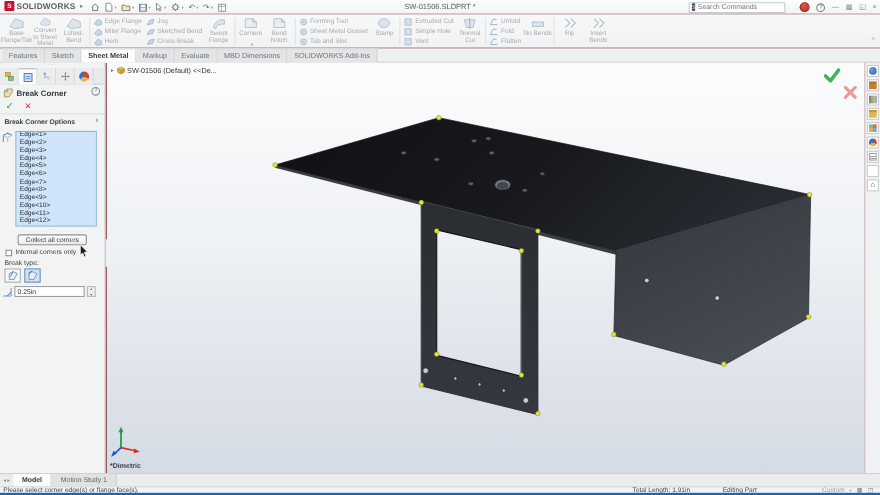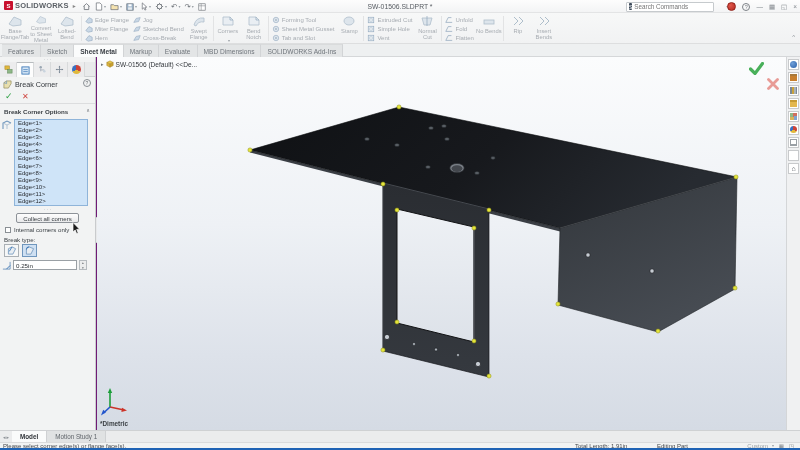--- a/index.html
+++ b/index.html
@@ -1,18 +1,18 @@
 <!DOCTYPE html>
 <html><head>
 <meta charset="utf-8">
 <style>
   *{margin:0;padding:0;box-sizing:border-box;}
   html,body{width:800px;height:450px;overflow:hidden;}
   body{font-family:"Liberation Sans","DejaVu Sans",sans-serif;background:#f0f1f2;position:relative;-webkit-font-smoothing:antialiased;}
-  #app{position:absolute;inset:0;width:800px;height:446px;background:#701a75;}
+  #app{position:absolute;inset:0;width:800px;height:446px;background:#7f1d1d;}
 
   
   .titlebar{position:absolute;left:0;top:0;width:800px;height:13px;background:linear-gradient(#fdfdfd,#f3f4f5);border-bottom:1px solid #e3e4e5;}
   .logo{position:absolute;left:4px;top:1px;display:flex;align-items:center;gap:2px;}
   .logo-mark{width:9px;height:9px;background:#c8102e;border-radius:1px;color:#fff;font-size:6px;font-weight:bold;display:flex;align-items:center;justify-content:center;}
   .logo-text{font-size:7.5px;font-weight:bold;color:#5b6066;letter-spacing:.2px;}
   .logo-exp{font-size:6px;color:#888;margin-left:2px;}
   .qat{position:absolute;left:82px;top:1px;display:flex;align-items:center;gap:4px;height:11px;}
   .qat .qi{display:flex;align-items:center;gap:1px;color:#6b7076;}
   .qat svg{display:block;}
@@ -56,21 +56,21 @@
   .main{position:absolute;left:0;top:57px;width:800px;height:373px;}
 
   
   .pm{position:absolute;left:0;top:0;width:96px;height:373px;background:#f2f3f3;border-right:1px solid #c9cbcd;}
   .pm-grip{height:5px;text-align:center;font-size:5px;color:#9aa0a5;line-height:4px;}
   .pm-tabs{position:absolute;left:0;top:5px;width:95px;height:15px;display:flex;border-bottom:1px solid #cfd1d3;background:#e9eaeb;}
   .pm-tab{width:17px;height:15px;display:flex;align-items:center;justify-content:center;border-right:1px solid #d8dadb;background:#ececed;cursor:default;}
   .pm-tab.active{background:#fdfdfd;border-top:1px solid #b8bcbf;}
   .pm-header{position:absolute;left:0;top:21px;width:95px;height:13px;display:flex;align-items:center;}
   .pm-header svg{margin-left:3px;}
-  .pm-title{font-size:7.2px;font-weight:normal;color:#33373c;margin-left:3px;}
+  .pm-title{font-size:7.2px;font-weight:bold;color:#33373c;margin-left:3px;}
   .pm-help{position:absolute;right:4px;top:1px;width:8px;height:8px;border:1px solid #8a8f94;border-radius:50%;color:#6f7478;font-size:5px;display:flex;align-items:center;justify-content:center;}
   .pm-actions{position:absolute;left:0;top:34px;width:95px;height:13px;border-bottom:1px solid #dcddde;}
   .pm-ok{position:absolute;left:5px;top:0px;color:#2ea043;font-size:9px;font-weight:bold;}
   .pm-cancel{position:absolute;left:22px;top:1px;color:#cf4640;font-size:8px;font-weight:bold;}
   .pm-sect{position:absolute;left:0;top:49px;width:95px;height:11px;}
   .pm-sect-title{position:absolute;left:4px;top:2px;font-size:6.2px;font-weight:bold;color:#3b4045;}
   .pm-sect-chev{position:absolute;right:5px;top:1px;font-size:5px;color:#777c80;}
   .edge-collector-ic{position:absolute;left:2px;top:63px;}
   .edgebox{position:absolute;left:14px;top:62px;width:74px;height:87px;background:#d9eafb;border:1px solid #8fb4d9;overflow:hidden;}
   .edge-item{font-size:6px;line-height:7.1px;color:#2a2e33;padding-left:3px;background:#cfe4f8;cursor:default;}

